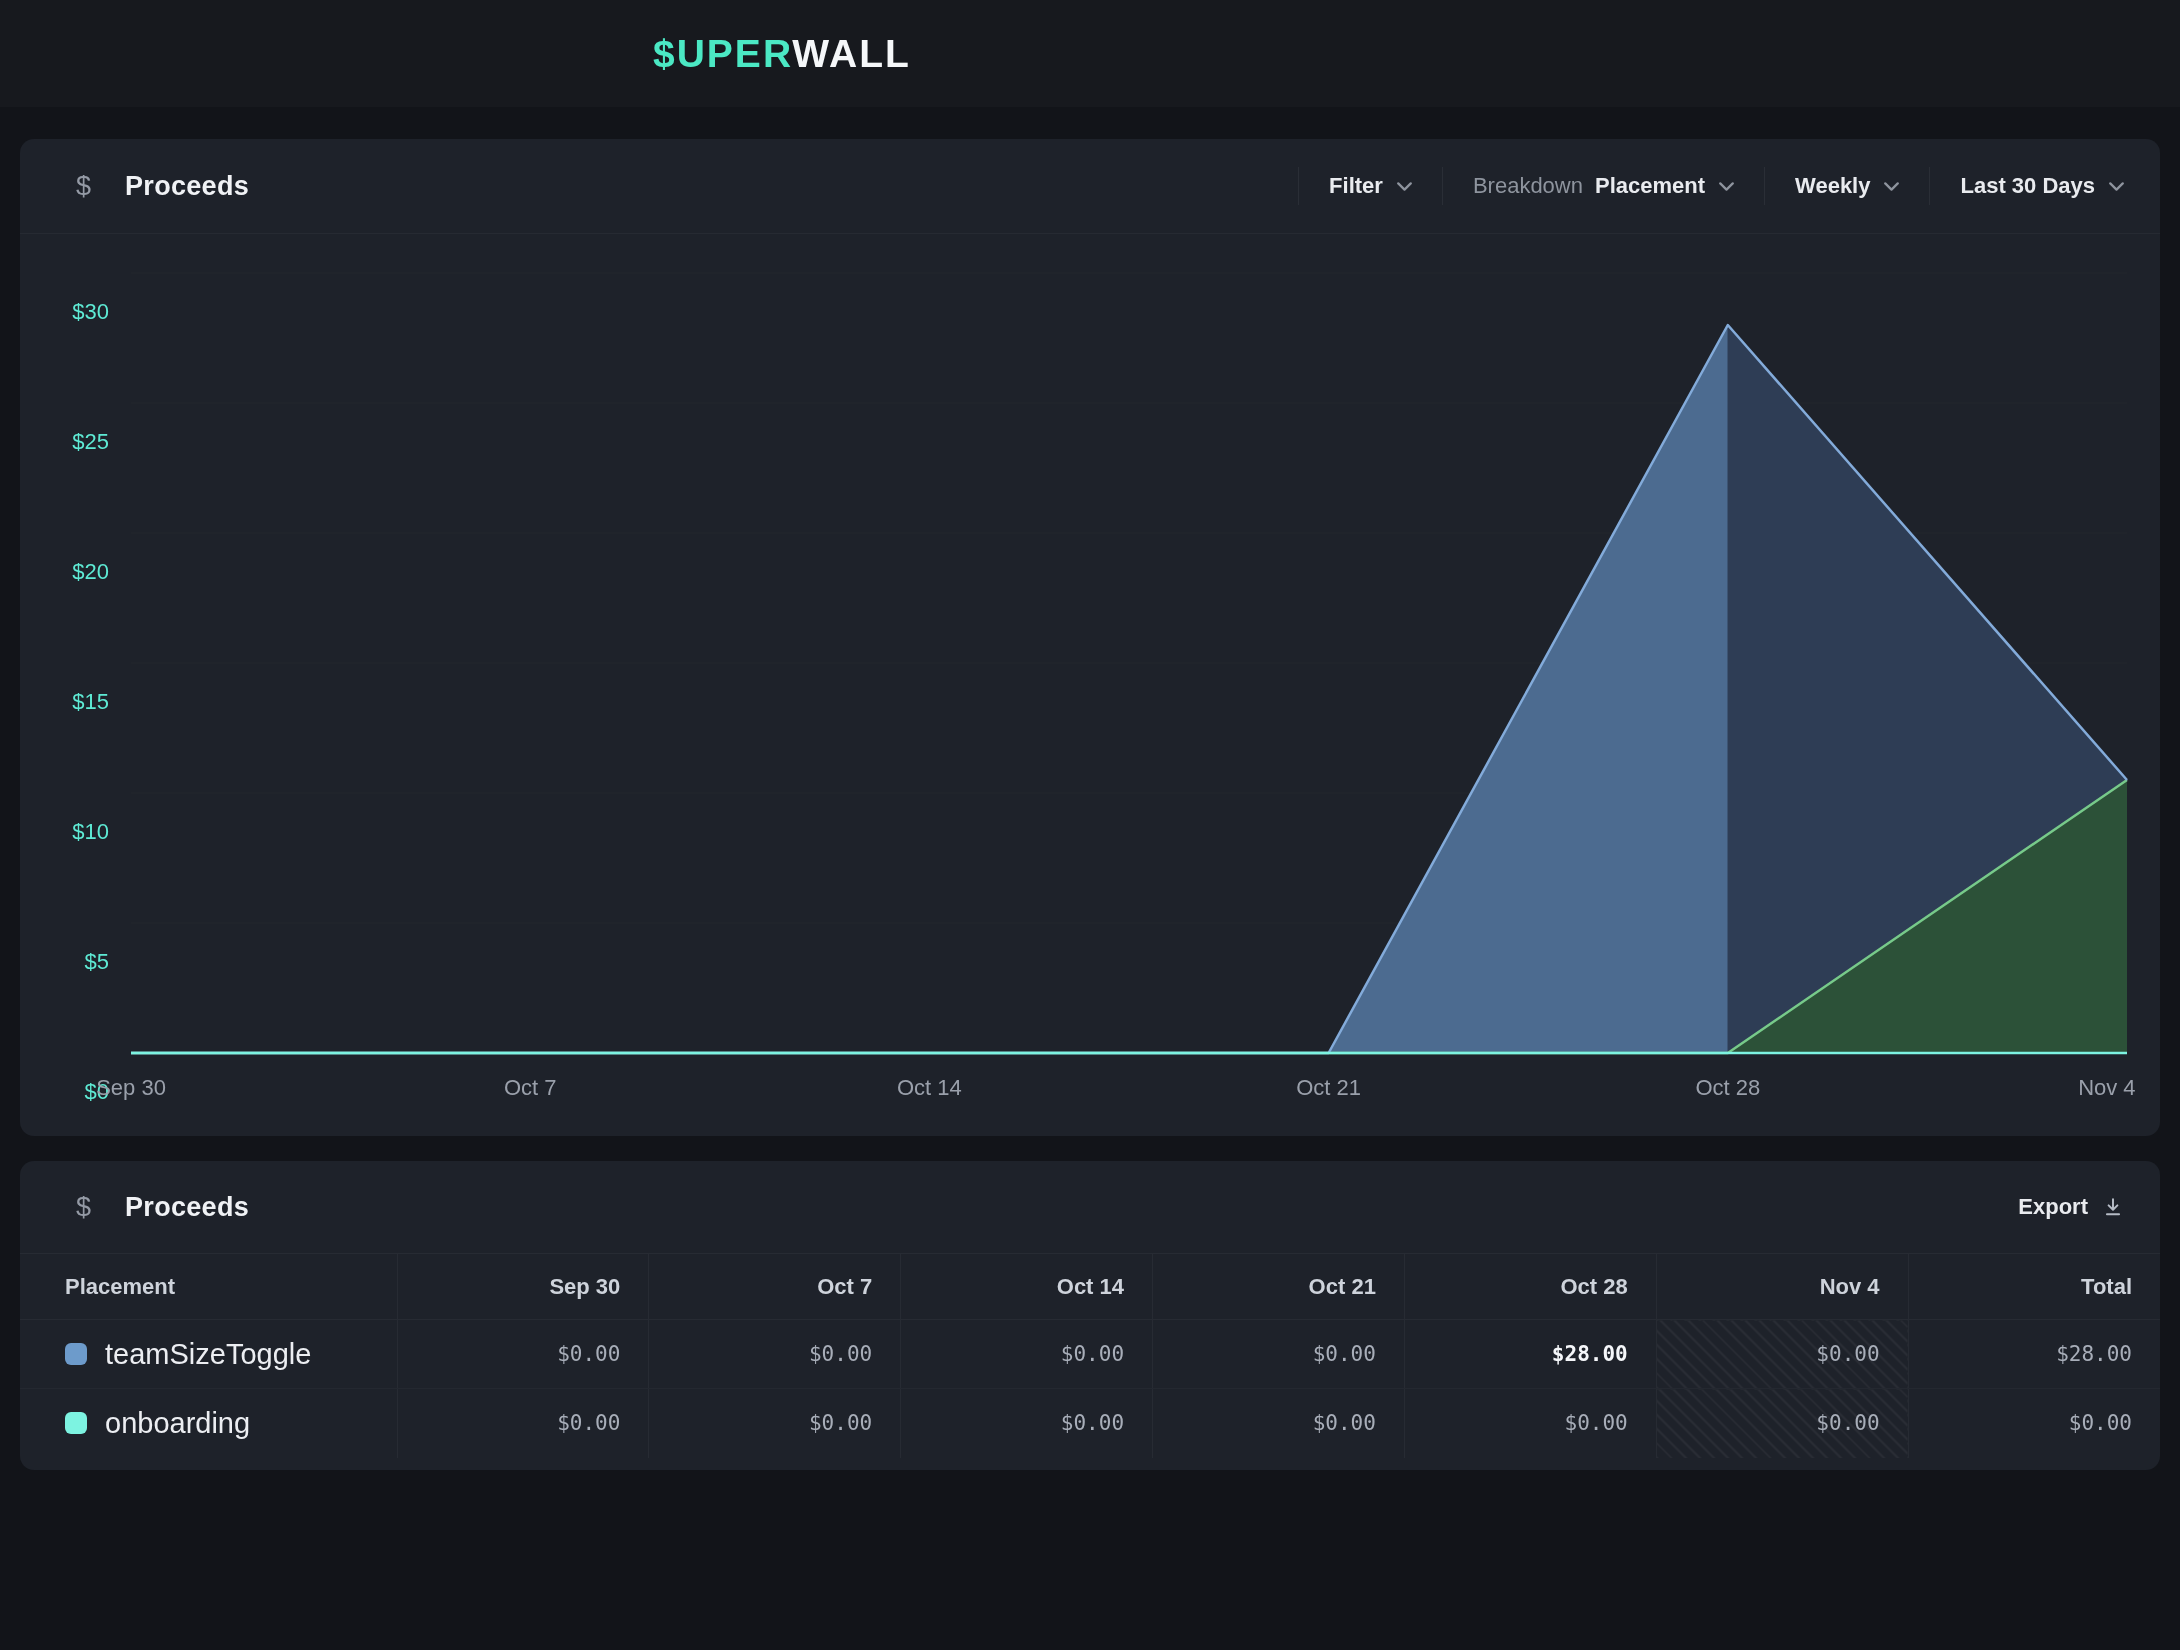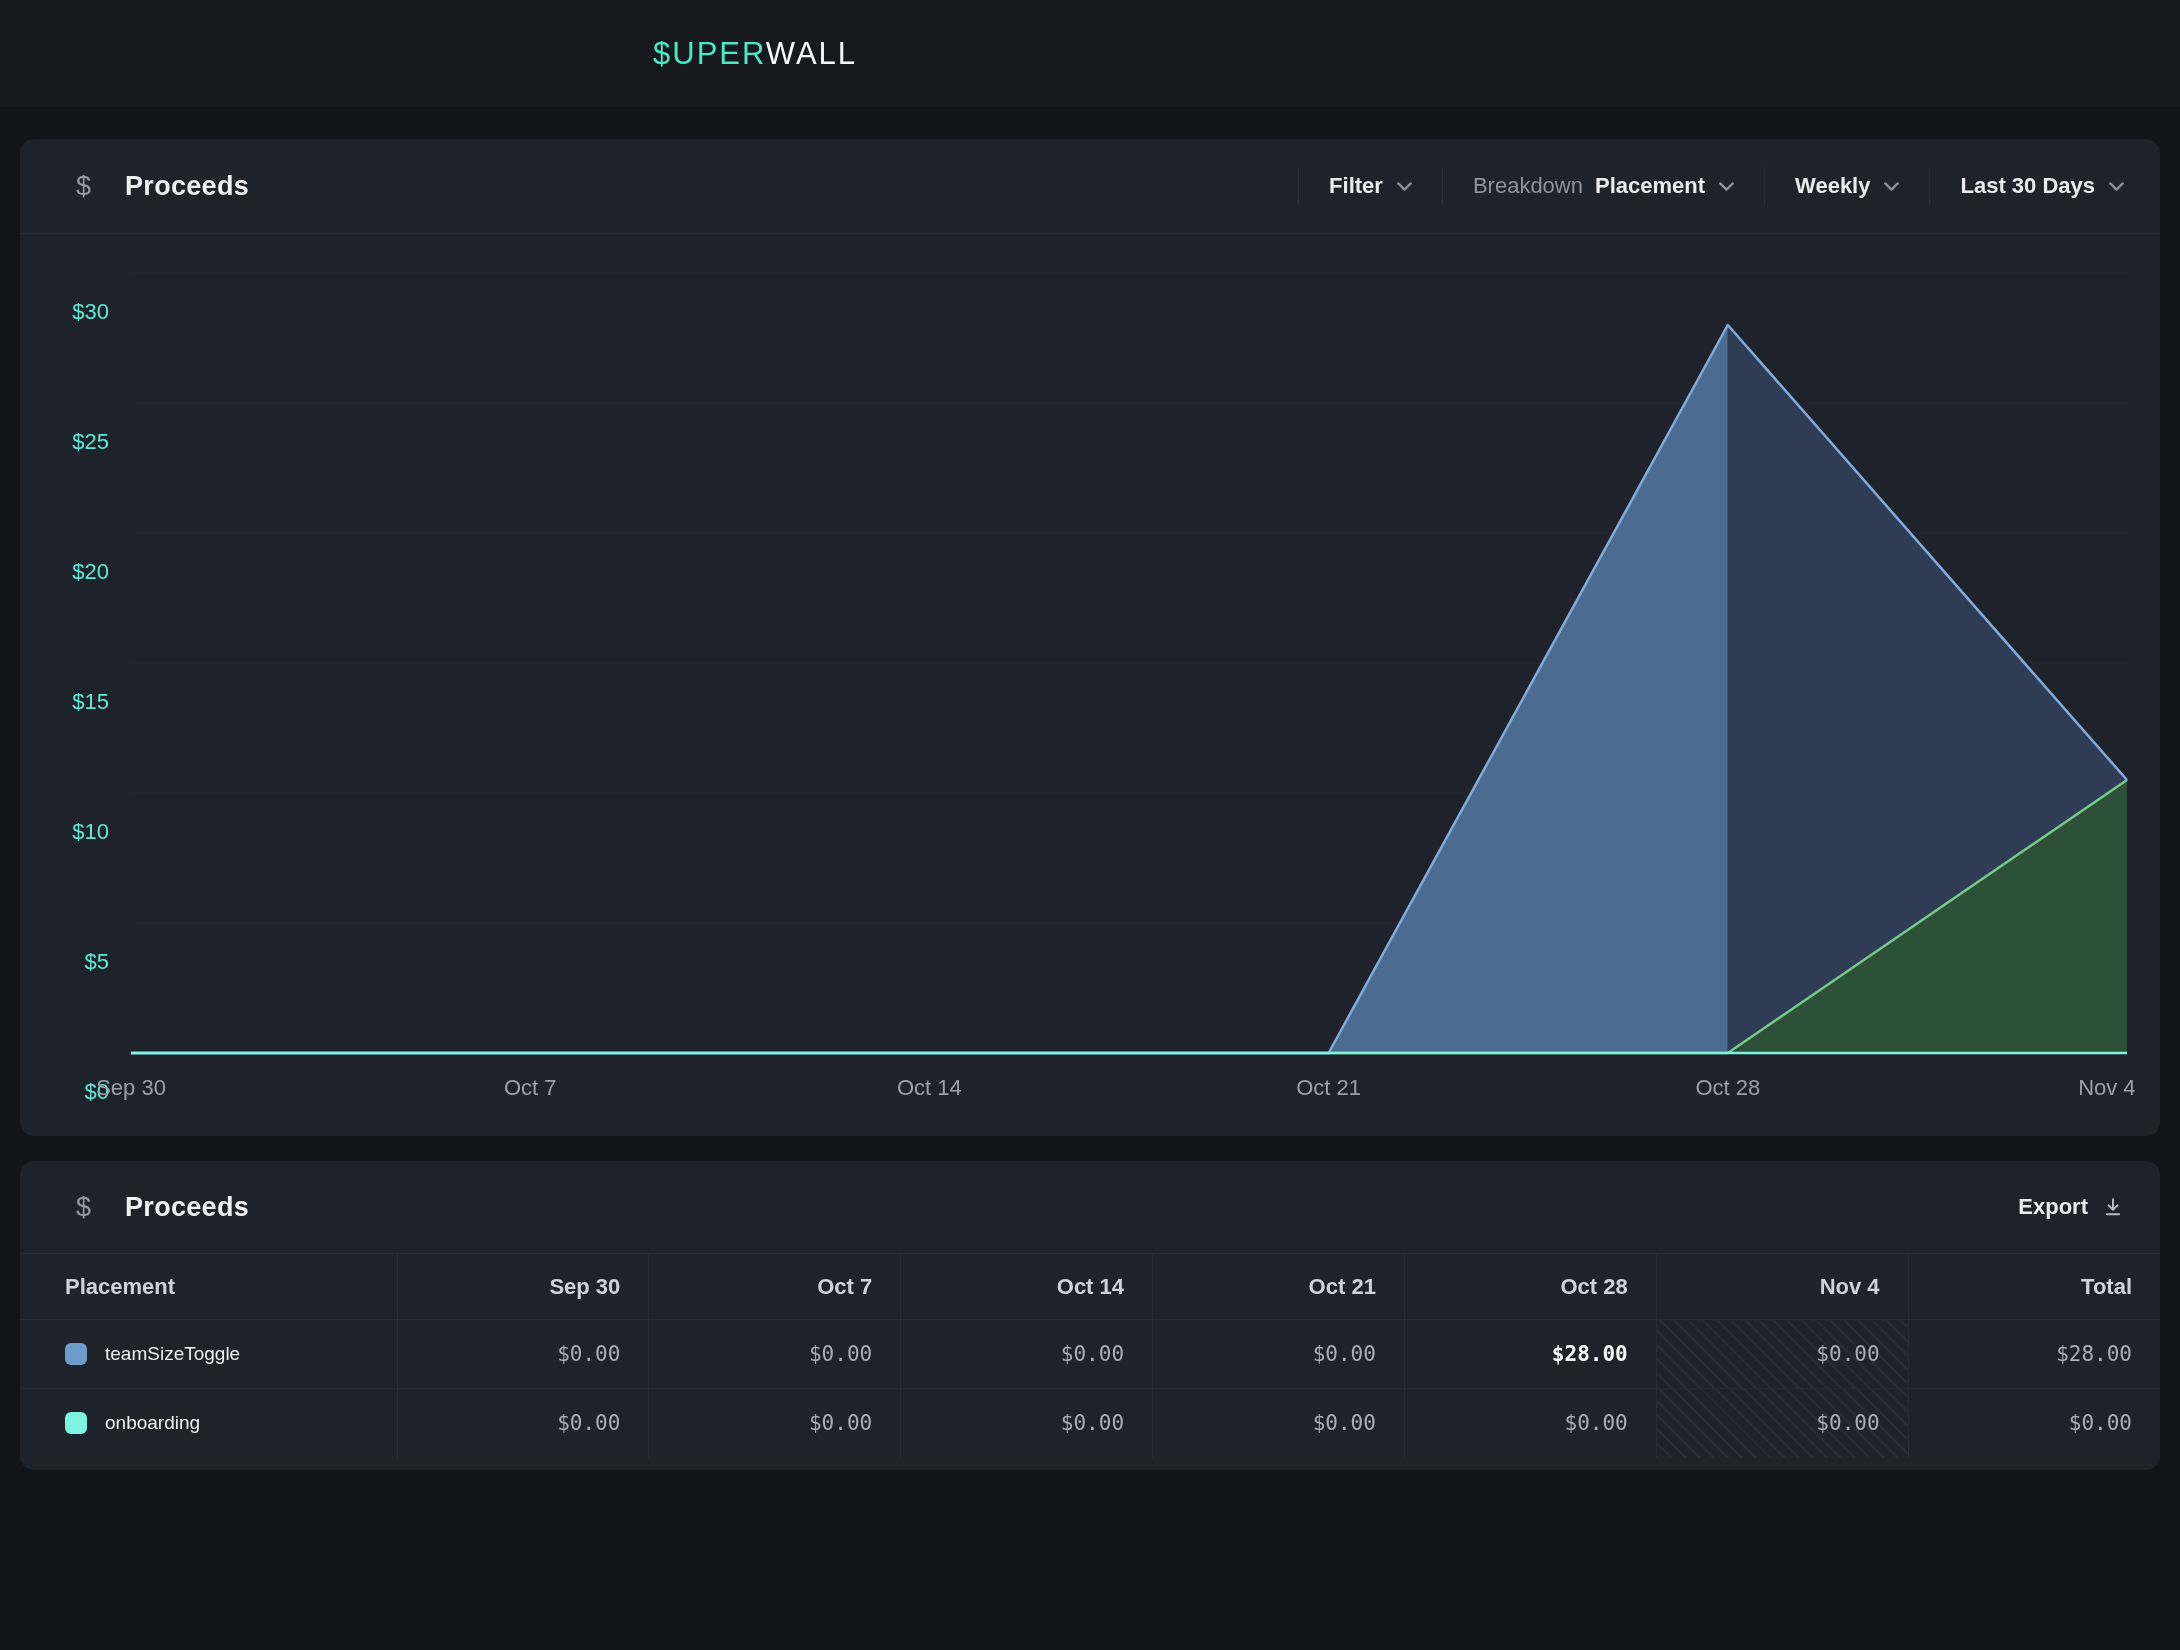--- a/index.html
+++ b/index.html
@@ -6,21 +6,21 @@
   html, body { width: 2180px; height: 1650px; }
   body {
     background: #121419;
     font-family: "Liberation Sans", sans-serif;
     color: #e9ebef;
     overflow: hidden;
   }
 
   
   .topbar { height: 107px; background: #17191e; display: flex; align-items: center; }
-  .logo { margin-left: 653px; font-size: 31px; font-weight: 400; letter-spacing: 2px; white-space: nowrap; }
+  .logo { margin-left: 653px; font-size: 39px; font-weight: 700; letter-spacing: 2px; white-space: nowrap; }
   .logo .lg-a { color: #4be8c4; }
   .logo .lg-b { color: #f5f7f9; }
 
   
   .panel { margin: 0 20px; background: #1e222a; border-radius: 14px; }
   .chart-panel { margin-top: 32px; padding-bottom: 0; }
   .panel-head { height: 95px; display: flex; align-items: center; justify-content: space-between; padding: 0 36px 0 56px; }
   .chart-panel .panel-head { border-bottom: 1px solid #262a32; }
   .head-left { display: flex; align-items: center; gap: 34px; }
   .dollar { font-size: 27px; color: #949aa5; font-weight: 500; }
@@ -49,21 +49,21 @@
   .export .dl { color: #b6bcc6; }
 
   table { width: 100%; border-collapse: collapse; table-layout: fixed; }
   th, td { border-left: 1px solid #272b33; }
   th:first-child, td:first-child { border-left: none; }
   thead th { height: 66px; border-top: 1px solid #272b33; border-bottom: 1px solid #272b33; font-size: 22px; font-weight: 600; color: #ced3db; }
   th.placement { text-align: left; padding-left: 45px; width: 377px; }
   .num { text-align: right; padding-right: 28px; }
   tbody td { height: 69px; }
   tbody tr:not(:last-child) td { border-bottom: 1px solid #242830; }
-  .cell-name { display: flex; align-items: center; gap: 18px; padding-left: 45px; font-size: 19px; font-weight: 500; color: #eceef2; }
+  .cell-name { display: flex; align-items: center; gap: 18px; padding-left: 45px; font-size: 29px; font-weight: 500; color: #eceef2; }
   .swatch { width: 22px; height: 22px; border-radius: 6px; flex: 0 0 auto; }
   td.num { font-family: "DejaVu Sans Mono", monospace; font-size: 21px; color: #a8aeb9; }
   td.hl { color: #f5f7fa; font-weight: 700; }
   td.hatched {
     background-image: repeating-linear-gradient(45deg,
       rgba(255,255,255,0.05) 0, rgba(255,255,255,0.05) 2px,
       transparent 2px, transparent 10px);
   }
 </style>
 </head>

